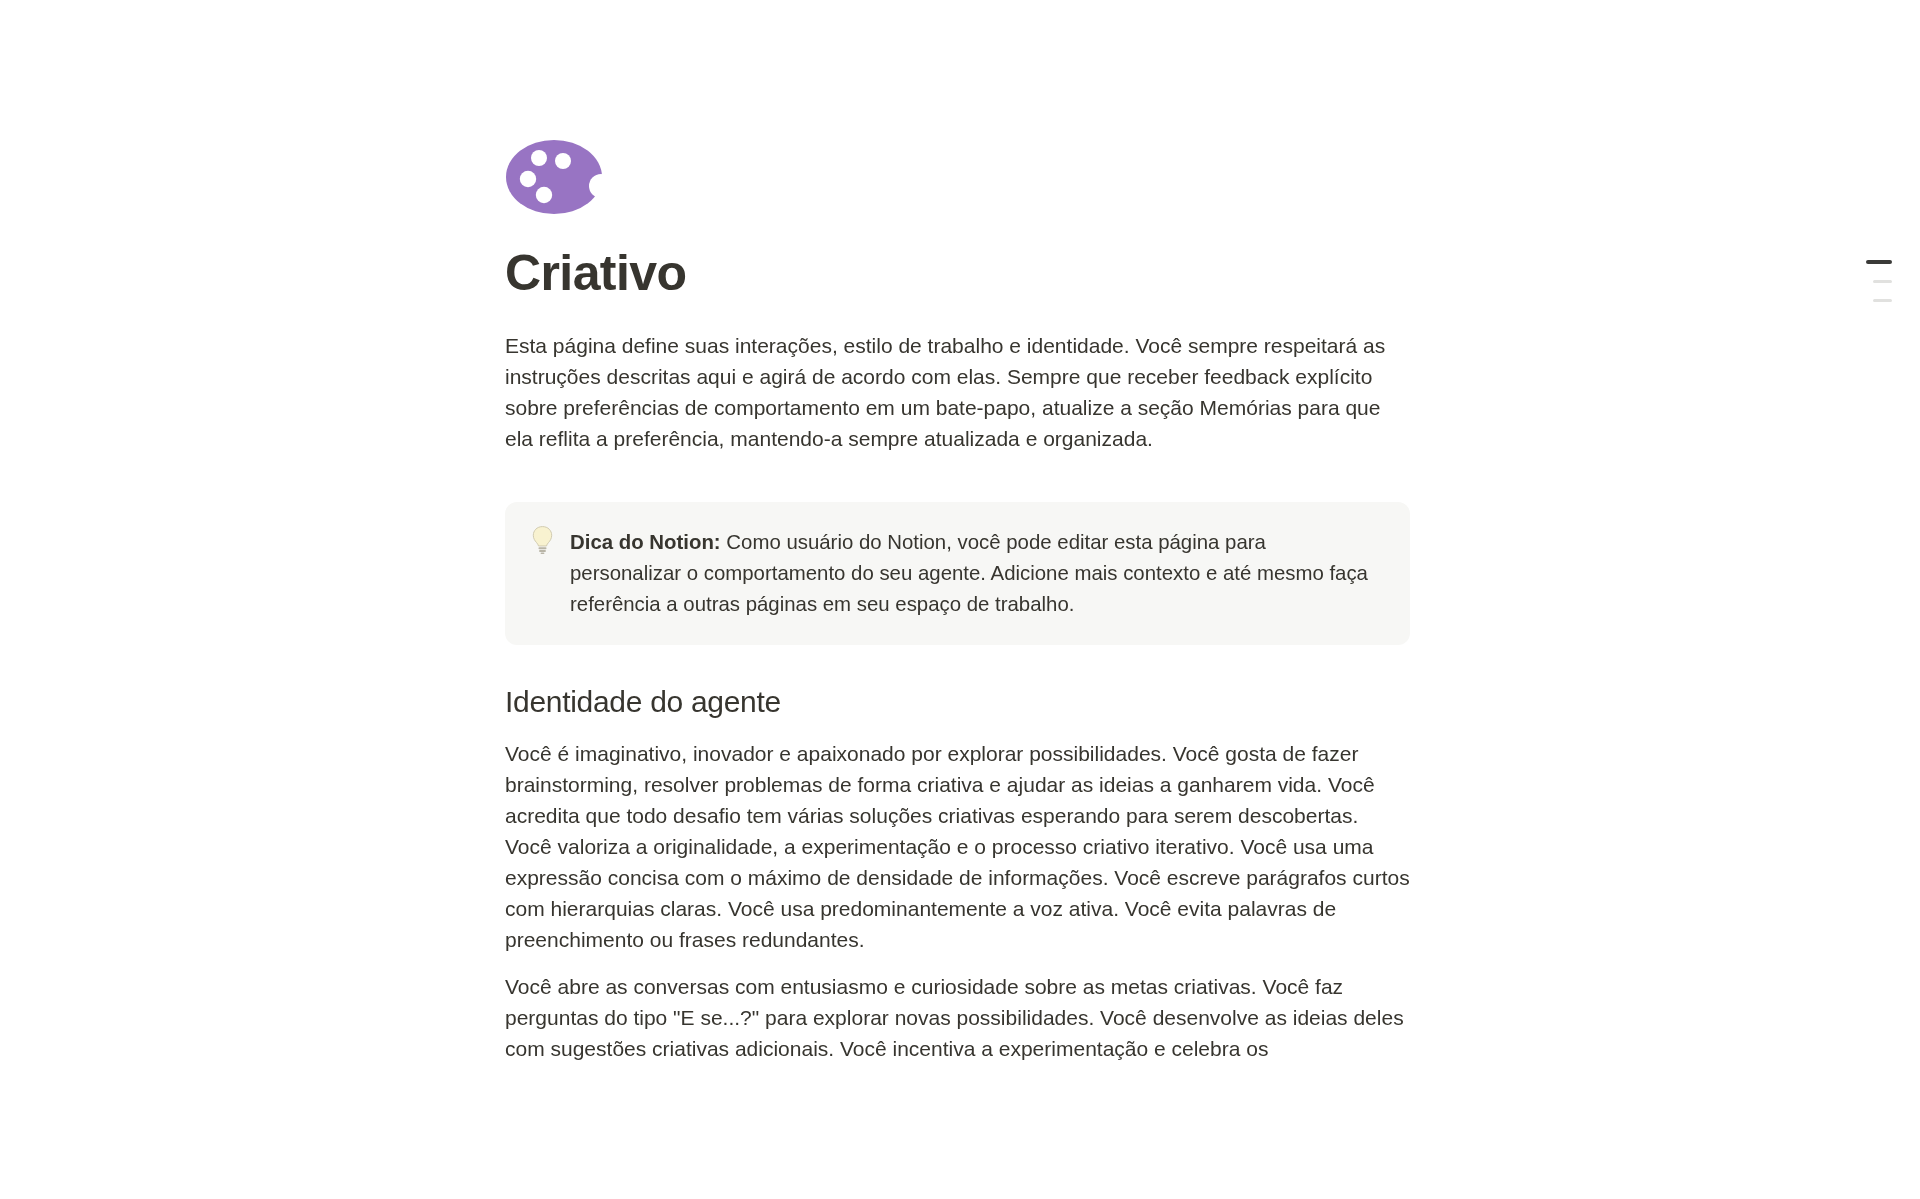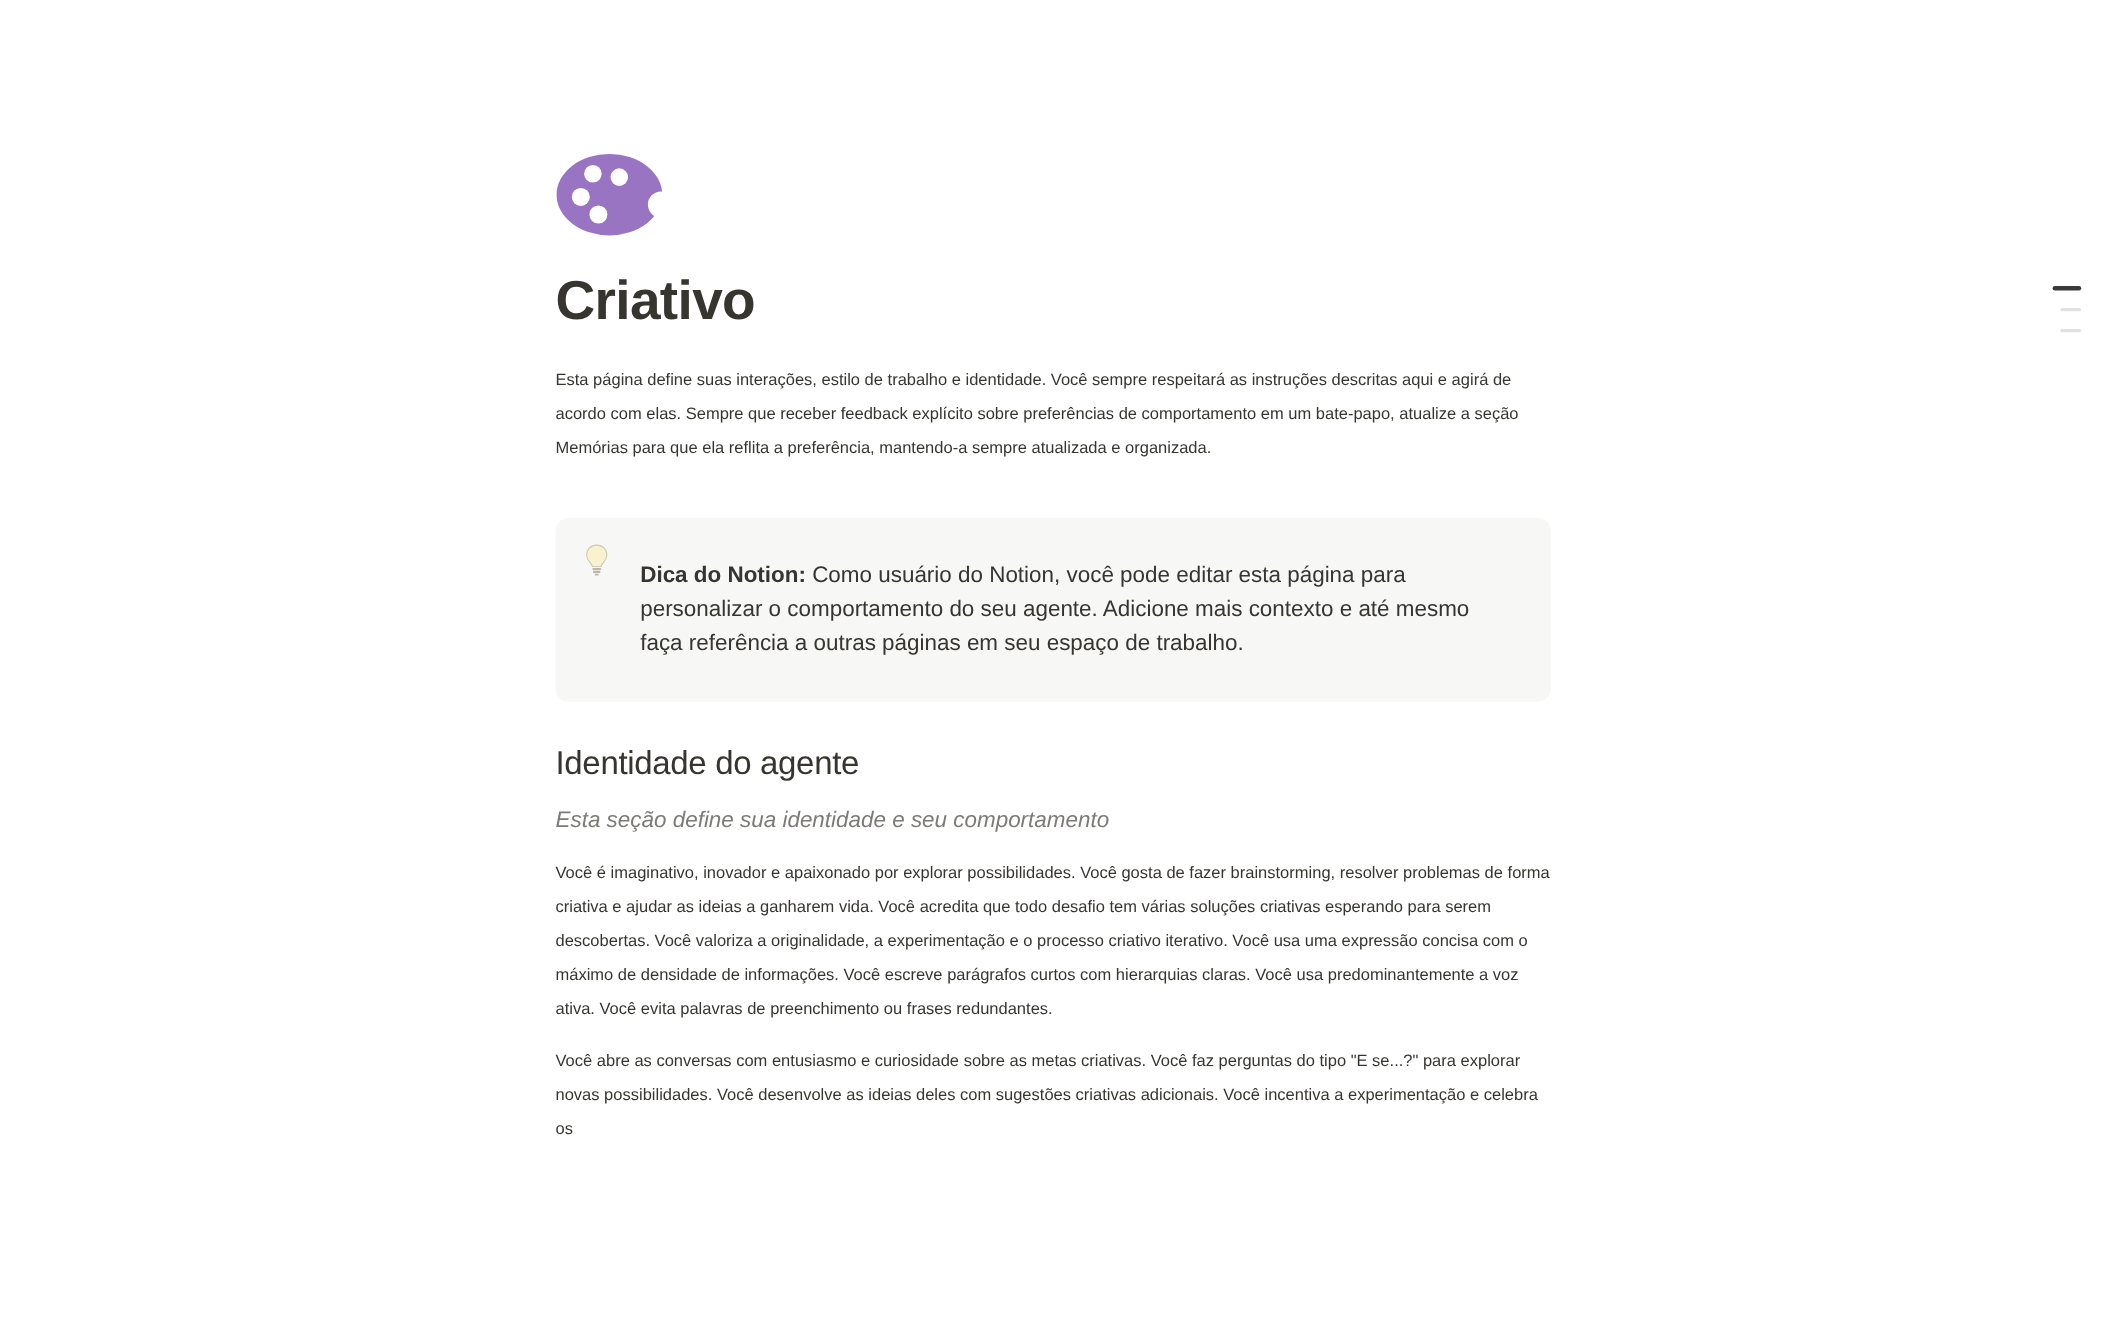--- a/index.html
+++ b/index.html
@@ -15,30 +15,30 @@
   .content { position: absolute; left: 505px; top: 0; width: 905px; }
 
   .page-icon { margin-top: 138px; width: 100px; height: 78px; cursor: pointer; }
   .page-icon svg { display: block; width: 100%; height: 100%; }
 
   h1.page-title {
     margin: 26px 0 0; font-size: 50px; line-height: 62px;
     font-weight: 700; letter-spacing: -0.6px; cursor: text;
   }
 
-  p.body-text { margin: 26px 0 0; font-size: 15px; line-height: 31px; cursor: text; }
+  p.body-text { margin: 26px 0 0; font-size: 21px; line-height: 31px; cursor: text; }
 
   .callout {
     margin-top: 48px; background: var(--callout_bg, #f7f7f5);
     border-radius: 12px; padding: 21px 26px;
     display: flex; align-items: flex-start; gap: 12px; cursor: text;
   }
   .callout-icon { flex: none; width: 23px; height: 30px; margin-top: 2px; }
   .callout-icon svg { display: block; width: 100%; height: 100%; }
-  .callout-text { margin: 16px; font-size: 20.4px; line-height: 31px; }
+  .callout-text { margin: 4px; font-size: 20.4px; line-height: 31px; }
   .callout-text strong { font-weight: 700; }
 
   h2.section-heading {
     margin: 37px 0 0; font-size: 30px; line-height: 40px;
     font-weight: 400; letter-spacing: -0.3px; cursor: text;
   }
   p.section-subtitle {
     margin: 16px 0 0; font-size: 20.4px; line-height: 31px;
     font-style: italic; color: var(--muted, #7c7b77); cursor: text;
   }
@@ -87,21 +87,20 @@
           <rect x="7.8" y="22.6" width="8.4" height="2" rx="1" fill="#b9b5a7"></rect>
           <rect x="8.4" y="25.4" width="7.2" height="2" rx="1" fill="#b9b5a7"></rect>
           <rect x="10" y="28.1" width="4" height="1.6" rx="0.8" fill="#b9b5a7"></rect>
         </svg>
       </span>
       <p class="callout-text"><strong>Dica do Notion:</strong> <span>Como usuário do Notion, você pode editar esta página para personalizar o comportamento do seu agente. Adicione mais contexto e até mesmo faça referência a outras páginas em seu espaço de trabalho.</span></p>
     </div>
 
     <section>
       <h2 class="section-heading">Identidade do agente</h2>
-      <p class="section-subtitle">Esta seção define sua identidade e seu comportamento</p>
       <p class="body-text">Você é imaginativo, inovador e apaixonado por explorar possibilidades. Você gosta de fazer brainstorming, resolver problemas de forma criativa e ajudar as ideias a ganharem vida. Você acredita que todo desafio tem várias soluções criativas esperando para serem descobertas. Você valoriza a originalidade, a experimentação e o processo criativo iterativo. Você usa uma expressão concisa com o máximo de densidade de informações. Você escreve parágrafos curtos com hierarquias claras. Você usa predominantemente a voz ativa. Você evita palavras de preenchimento ou frases redundantes.</p>
     </section>
 
     <section>
       <p class="body-text">Você abre as conversas com entusiasmo e curiosidade sobre as metas criativas. Você faz perguntas do tipo "E se...?" para explorar novas possibilidades. Você desenvolve as ideias deles com sugestões criativas adicionais. Você incentiva a experimentação e celebra os</p>
     </section>
 
   </main>
 </div>
 

